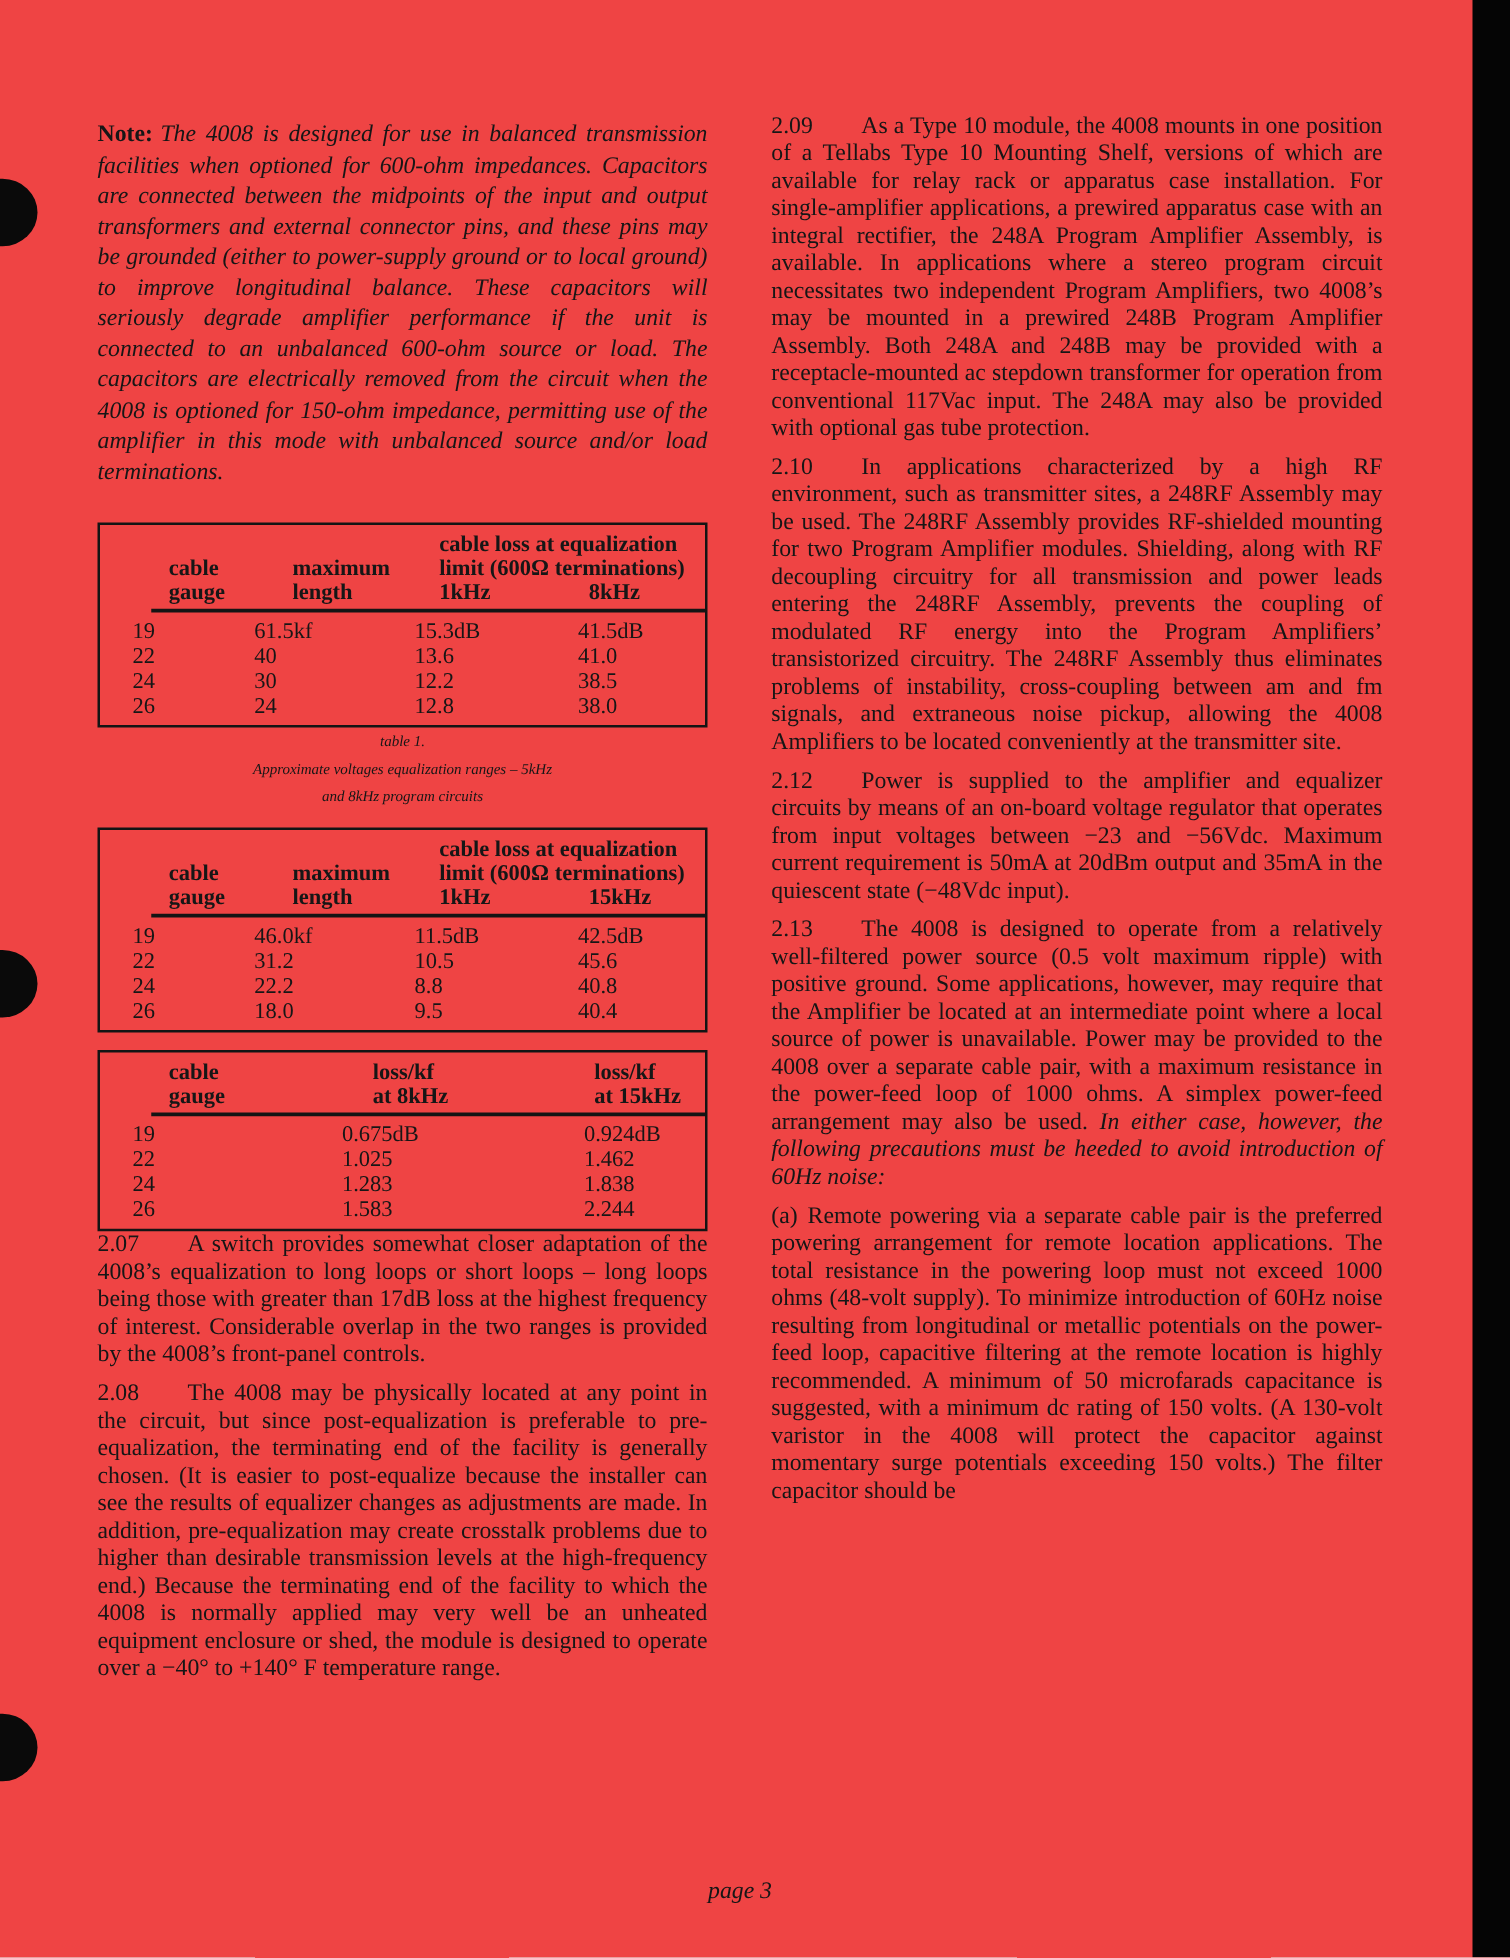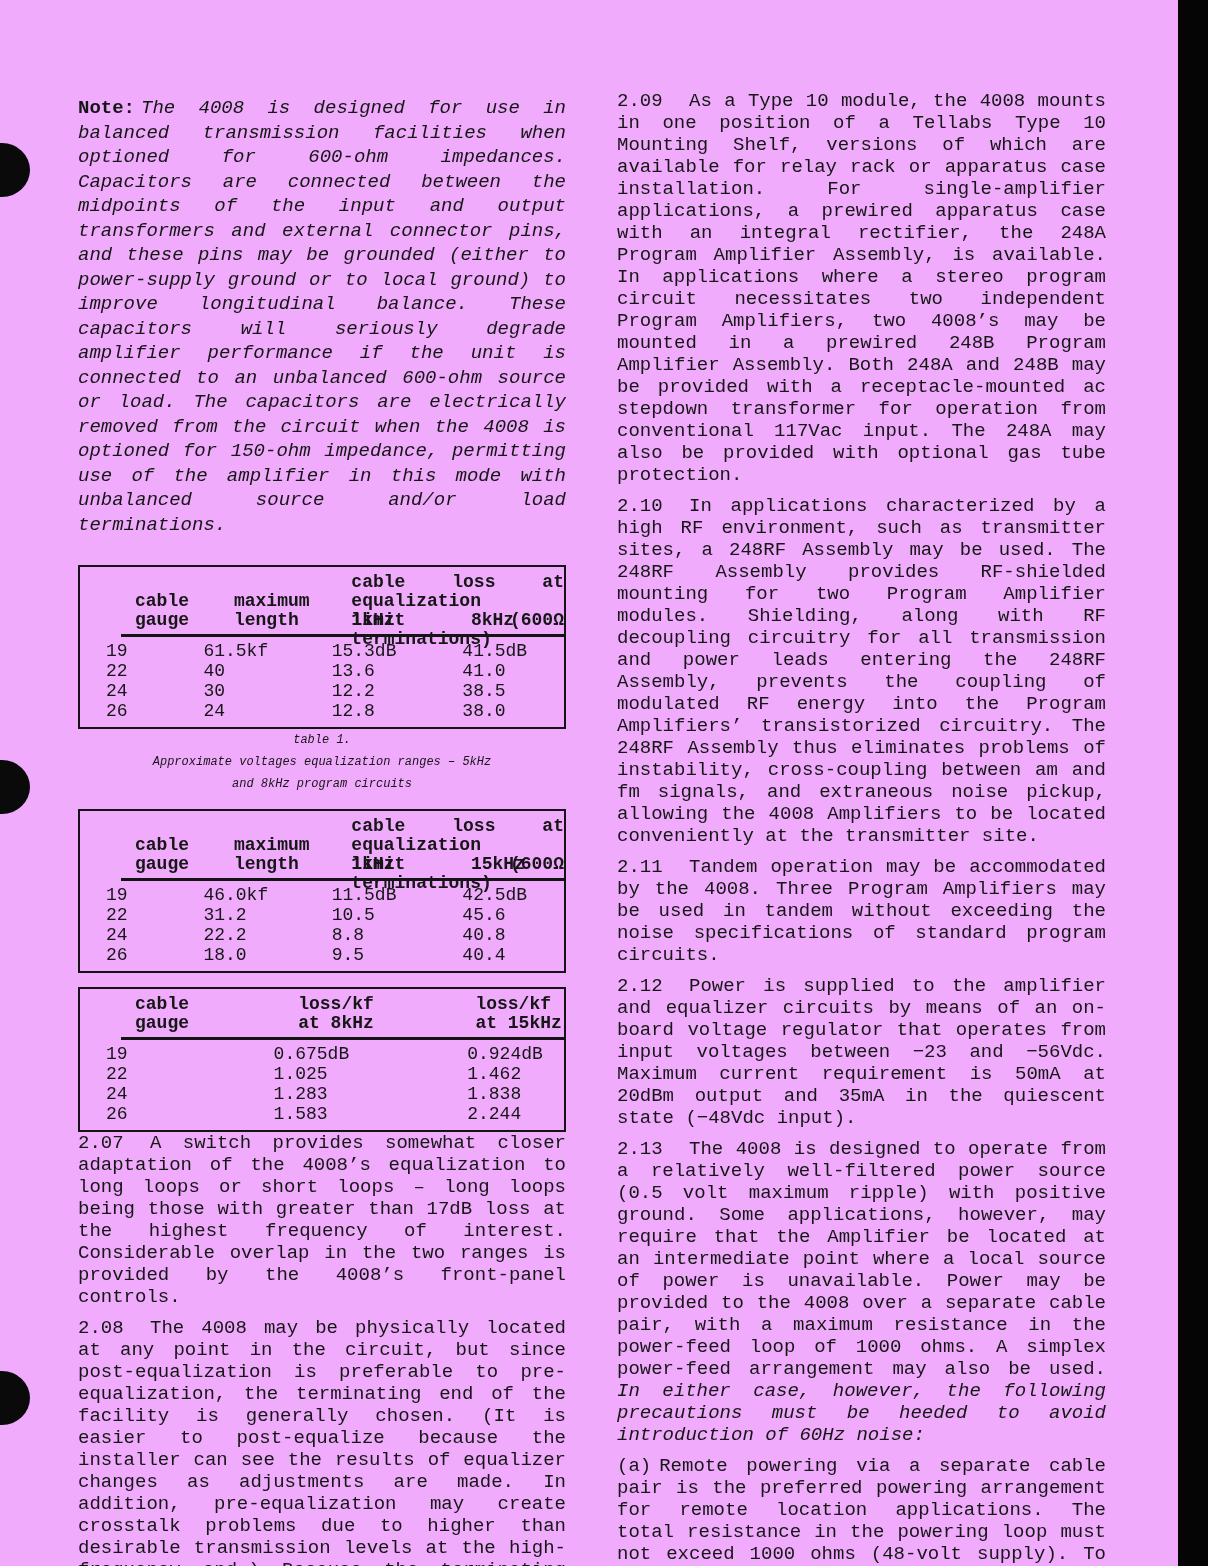--- a/index.html
+++ b/index.html
@@ -1,21 +1,21 @@
 <!DOCTYPE html>
 <html><head>
 <meta charset="utf-8">
 <style>
   html,body{margin:0;padding:0;background:#e8e8e8;}
   .page{
     position:relative;
     width:1208px;height:1566px;
-    background:#f0abfc;
+    background:#ef4444;
     overflow:hidden;
-    font-family:Liberation Mono, monospace;
+    font-family:Liberation Serif, serif;
     color:#161616;
   }
   
   .edge-bar{position:absolute;top:0;right:0;width:30px;height:1566px;background:#050505;}
   .tab{position:absolute;left:0;width:30px;height:54px;background:#0a0a0a;border-radius:0 28px 28px 0 / 0 27px 27px 0;}
   .tab1{top:143px;} .tab2{top:760px;} .tab3{top:1371px;}
 
   .col{position:absolute;top:90px;text-align:justify;font-size:19px;line-height:22px;}
   .col-left{left:78px;width:488px;}
   .col-right{left:617px;width:489px;}
@@ -197,27 +197,25 @@
   </div>
 
   <div class="col col-right">
     <p class="body-para">
       <span class="pnum">2.09</span><span>As a Type 10 module, the 4008 mounts in one position of a Tellabs Type 10 Mounting Shelf, versions of which are available for relay rack or apparatus case installation. For single-amplifier applications, a prewired apparatus case with an integral rectifier, the 248A Program Amplifier Assembly, is available. In applications where a stereo program circuit necessitates two independent Program Amplifiers, two 4008’s may be mounted in a prewired 248B Program Amplifier Assembly. Both 248A and 248B may be provided with a receptacle-mounted ac stepdown transformer for operation from conventional 117Vac input. The 248A may also be provided with optional gas tube protection.</span>
     </p>
     <p class="body-para">
       <span class="pnum">2.10</span><span>In applications characterized by a high RF environment, such as transmitter sites, a 248RF Assembly may be used. The 248RF Assembly provides RF-shielded mounting for two Program Amplifier modules. Shielding, along with RF decoupling circuitry for all transmission and power leads entering the 248RF Assembly, prevents the coupling of modulated RF energy into the Program Amplifiers’ transistorized circuitry. The 248RF Assembly thus eliminates problems of instability, cross-coupling between am and fm signals, and extraneous noise pickup, allowing the 4008 Amplifiers to be located conveniently at the transmitter site.</span>
     </p>
     <p class="body-para">
-      <span class="pnum">2.11</span><span>Tandem operation may be accommodated by the 4008. Three Program Amplifiers may be used in tandem without exceeding the noise specifications of standard program circuits.</span>
-    </p>
-    <p class="body-para">
       <span class="pnum">2.12</span><span>Power is supplied to the amplifier and equalizer circuits by means of an on-board voltage regulator that operates from input voltages between −23 and −56Vdc. Maximum current requirement is 50mA at 20dBm output and 35mA in the quiescent state (−48Vdc input).</span>
     </p>
     <p class="body-para">
       <span class="pnum">2.13</span><span>The 4008 is designed to operate from a relatively well-filtered power source (0.5 volt maximum ripple) with positive ground. Some applications, however, may require that the Amplifier be located at an intermediate point where a local source of power is unavailable. Power may be provided to the 4008 over a separate cable pair, with a maximum resistance in the power-feed loop of 1000 ohms. A simplex power-feed arrangement may also be used.</span>
       <i>In either case, however, the following precautions must be heeded to avoid introduction of 60Hz noise:</i>
     </p>
     <p class="body-para">
       <span class="pnum-inline">(a)</span><span>Remote powering via a separate cable pair is the preferred powering arrangement for remote location applications. The total resistance in the powering loop must not exceed 1000 ohms (48-volt supply). To minimize introduction of 60Hz noise resulting from longitudinal or metallic potentials on the power-feed loop, capacitive filtering at the remote location is highly recommended. A minimum of 50 microfarads capacitance is suggested, with a minimum dc rating of 150 volts. (A 130-volt varistor in the 4008 will protect the capacitor against momentary surge potentials exceeding 150 volts.) The filter capacitor should be</span>
     </p>
   </div>
 
+  <div class="footer">page 3</div>
 </div>
 
 </body></html>

